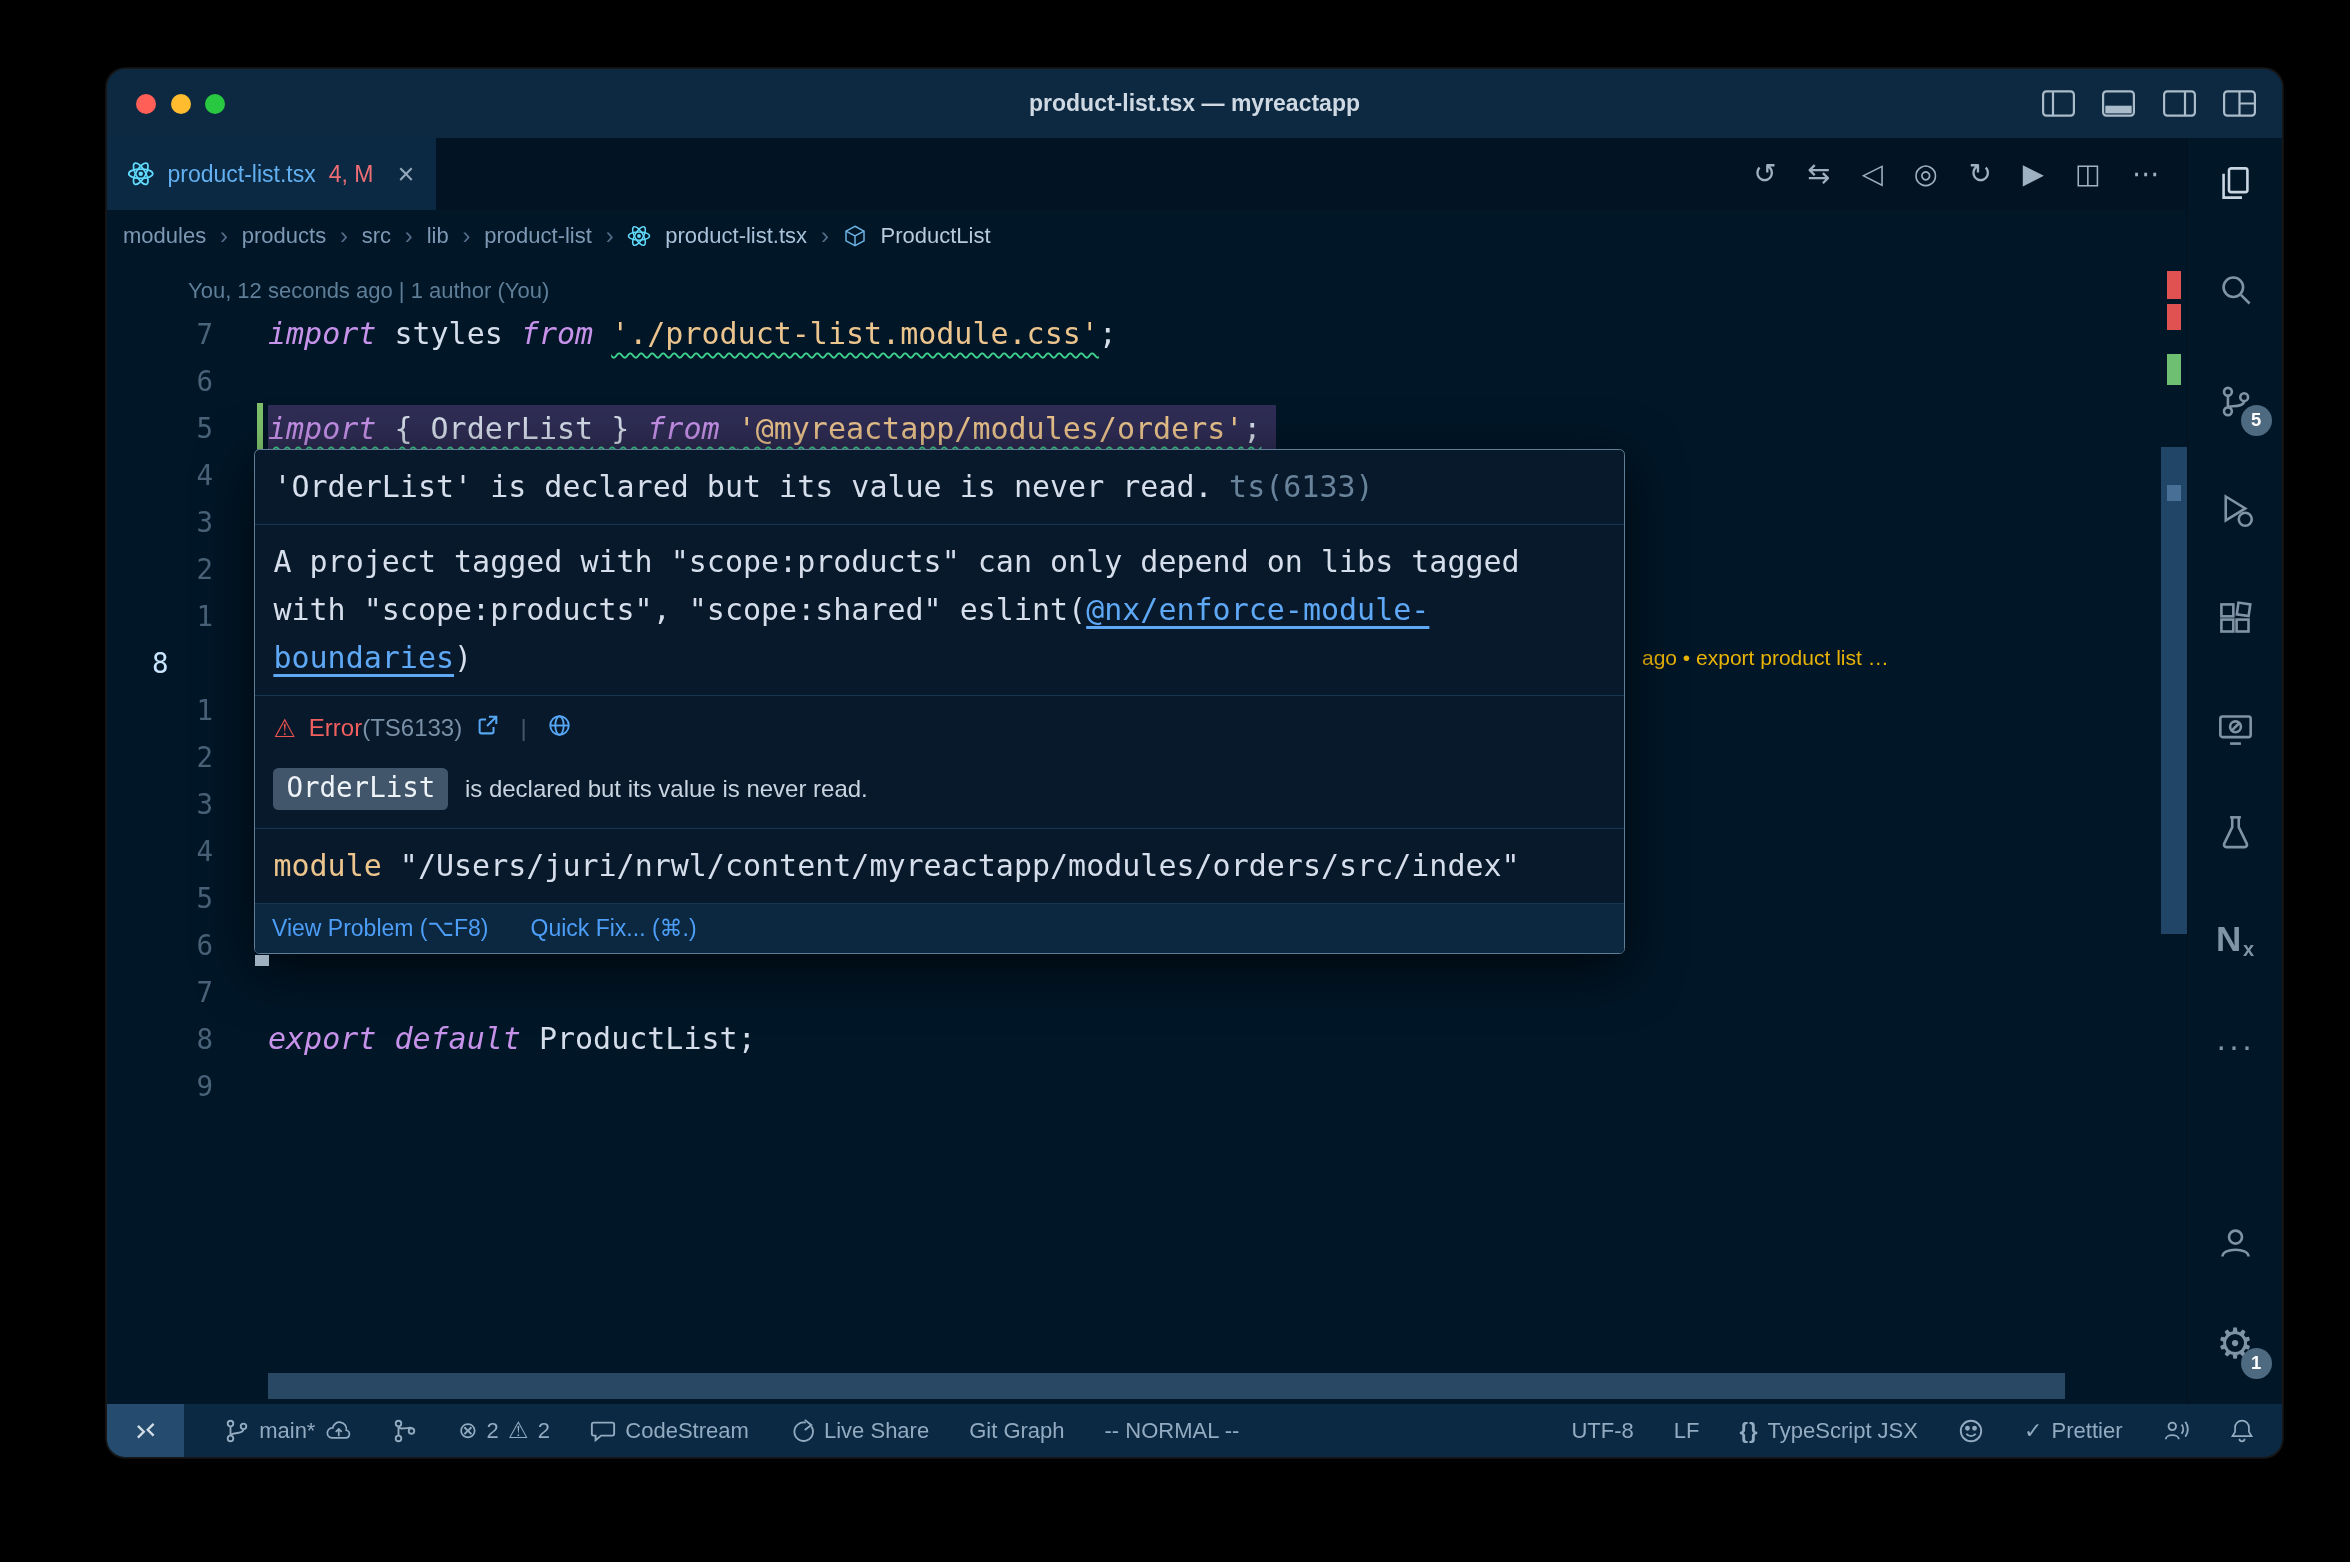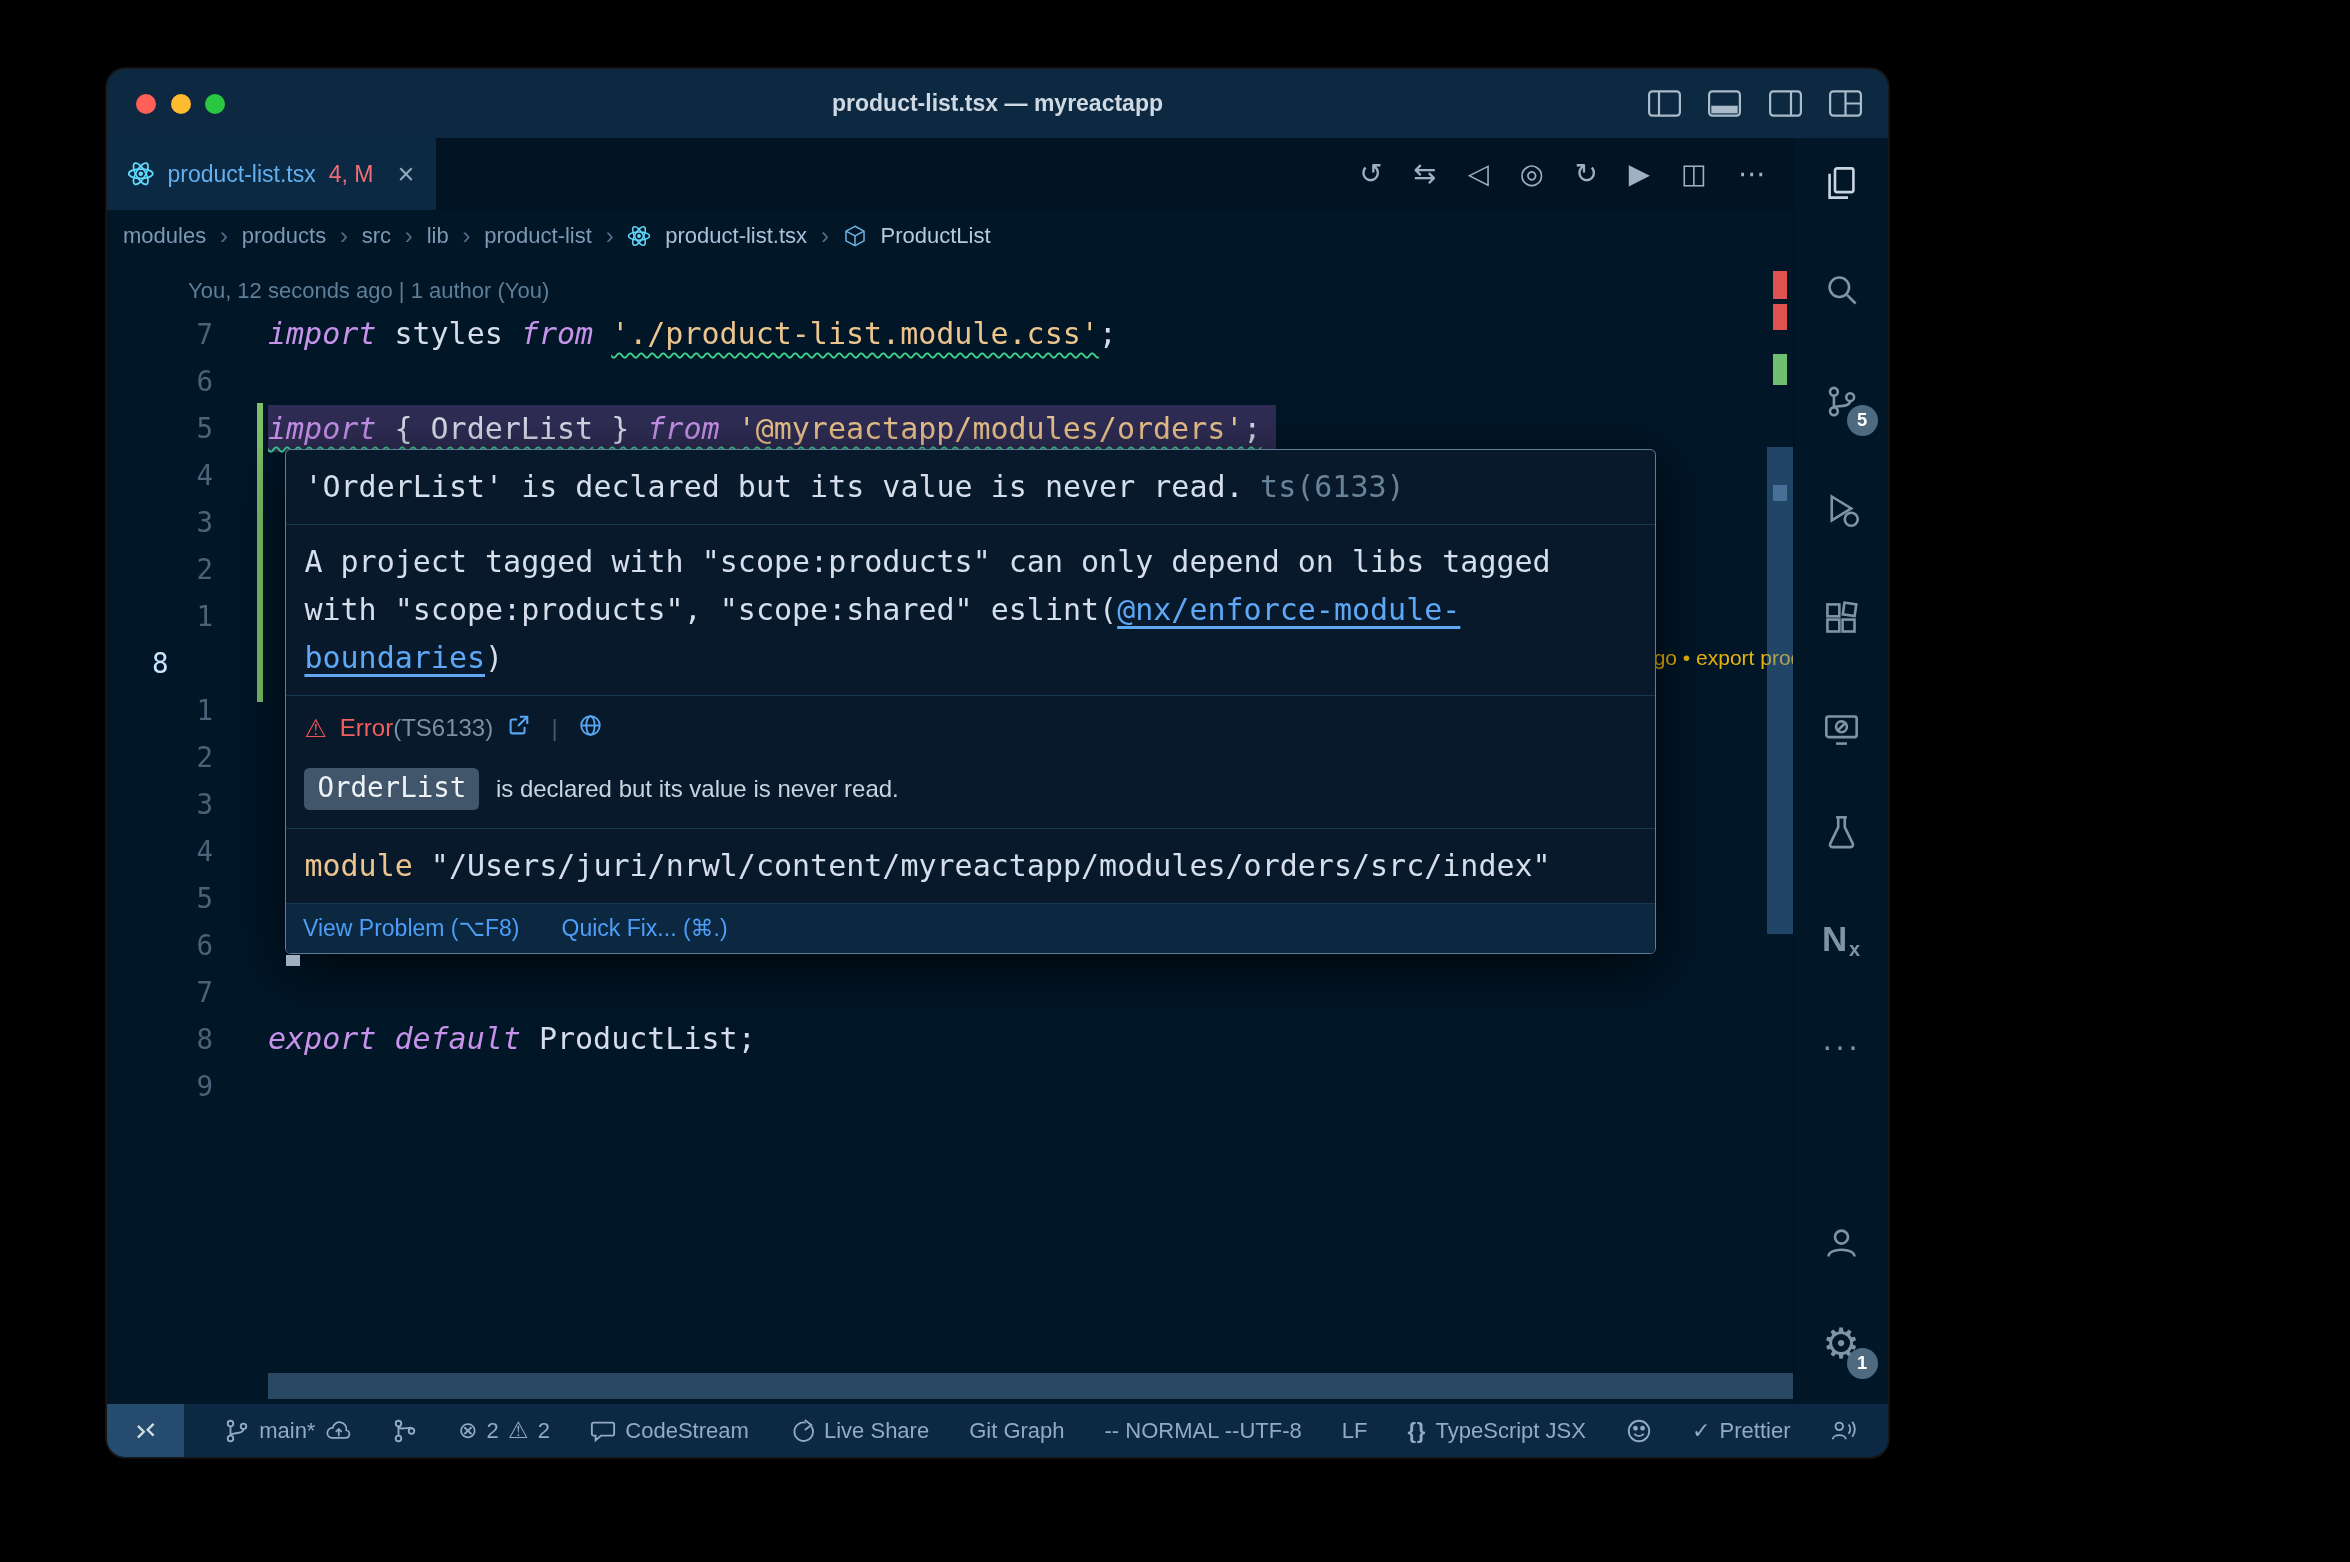--- a/index.html
+++ b/index.html
@@ -1,19 +1,19 @@
 <!DOCTYPE html>
 <html style="font-size:14.7px"><head>
 <meta charset="utf-8">
 <style>
   * { margin:0; padding:0; box-sizing:border-box; }
   html,body { background:#000; }
   body { width:2351px; height:1563px; overflow:hidden; font-family:"Liberation Sans",sans-serif; position:relative; }
 
-  .window { position:absolute; left:107px; top:69px; width:1781px; height:1388px;
+  .window { position:absolute; left:107px; top:69px; width:2175px; height:1388px;
     background:#011627; border-radius:18.4px; overflow:hidden; display:flex; flex-direction:column;
     box-shadow:0 0 0 1.8px rgba(255,255,255,.09), 0 55px 147px rgba(0,0,0,.85); }
 
   
   .titlebar { height:69px; flex:none; background:#0d2941; position:relative; display:flex; align-items:center; }
   .traffic { position:absolute; left:29px; top:0; height:100%; display:flex; align-items:center; gap:14.7px; }
   .light { width:20px; height:20px; border-radius:50%; }
   .l-close{ background:#ff5f57; } .l-min{ background:#febc2e; } .l-zoom{ background:#28c840; }
   .window-title { flex:1; text-align:center; font-size:23px; font-weight:bold; color:#cfd9e3; }
   .titlebar-actions { position:absolute; right:26px; top:0; height:100%; display:flex; align-items:center; gap:27.5px; }
@@ -52,21 +52,21 @@
   .kw { color:#c792ea; font-style:italic; }
   .str { color:#ecc48d; }
   .pl { color:#d6deeb; }
   .sq { text-decoration:underline wavy #3ed18e 1.8px; text-underline-offset:8.3px; text-decoration-skip-ink:none; }
   .hl5 { background:#2f2d55; padding:5.5px 14.7px 7.3px 0;margin-top:17px; }
   .diff-add { position:absolute; left:150px; top:141px; width:6.4px; height:299px; background:#7ec16a; }
   .codelens-partial { position:absolute; left:1535px; top:384px; font-family:"Liberation Sans",sans-serif;
     font-size:21px; color:#eab308; white-space:pre; }
 
   
-  .hover { position:absolute; left:178px; top:187px; width:1371px; background:#07192b;
+  .hover { position:absolute; left:147px; top:187px; width:1371px; background:#07192b;
     border:1.8px solid #5f7e97; border-radius:5.5px; box-shadow:0 14.7px 55px rgba(0,0,0,.7); z-index:5;
     font-size:30px; color:#d6deeb; }
   .h-sec { padding:13px 18.4px; line-height:48px; border-top:1.8px solid #17364f; }
   .h-sec:first-child { border-top:none; }
   .h-source { color:#69839a; margin-left:16.5px; }
   .h-link { color:#5fa8f5; text-decoration:underline; text-underline-offset:5.5px; }
   .h-error-line { display:flex; align-items:center; gap:13px; line-height:normal;
     font-family:"Liberation Sans",sans-serif; font-size:24px; padding-top:3.7px; }
   .err-warn { color:#ef5350; font-family:"DejaVu Sans",sans-serif; font-size:25px; }
   .err-label { color:#f25f5f; }

